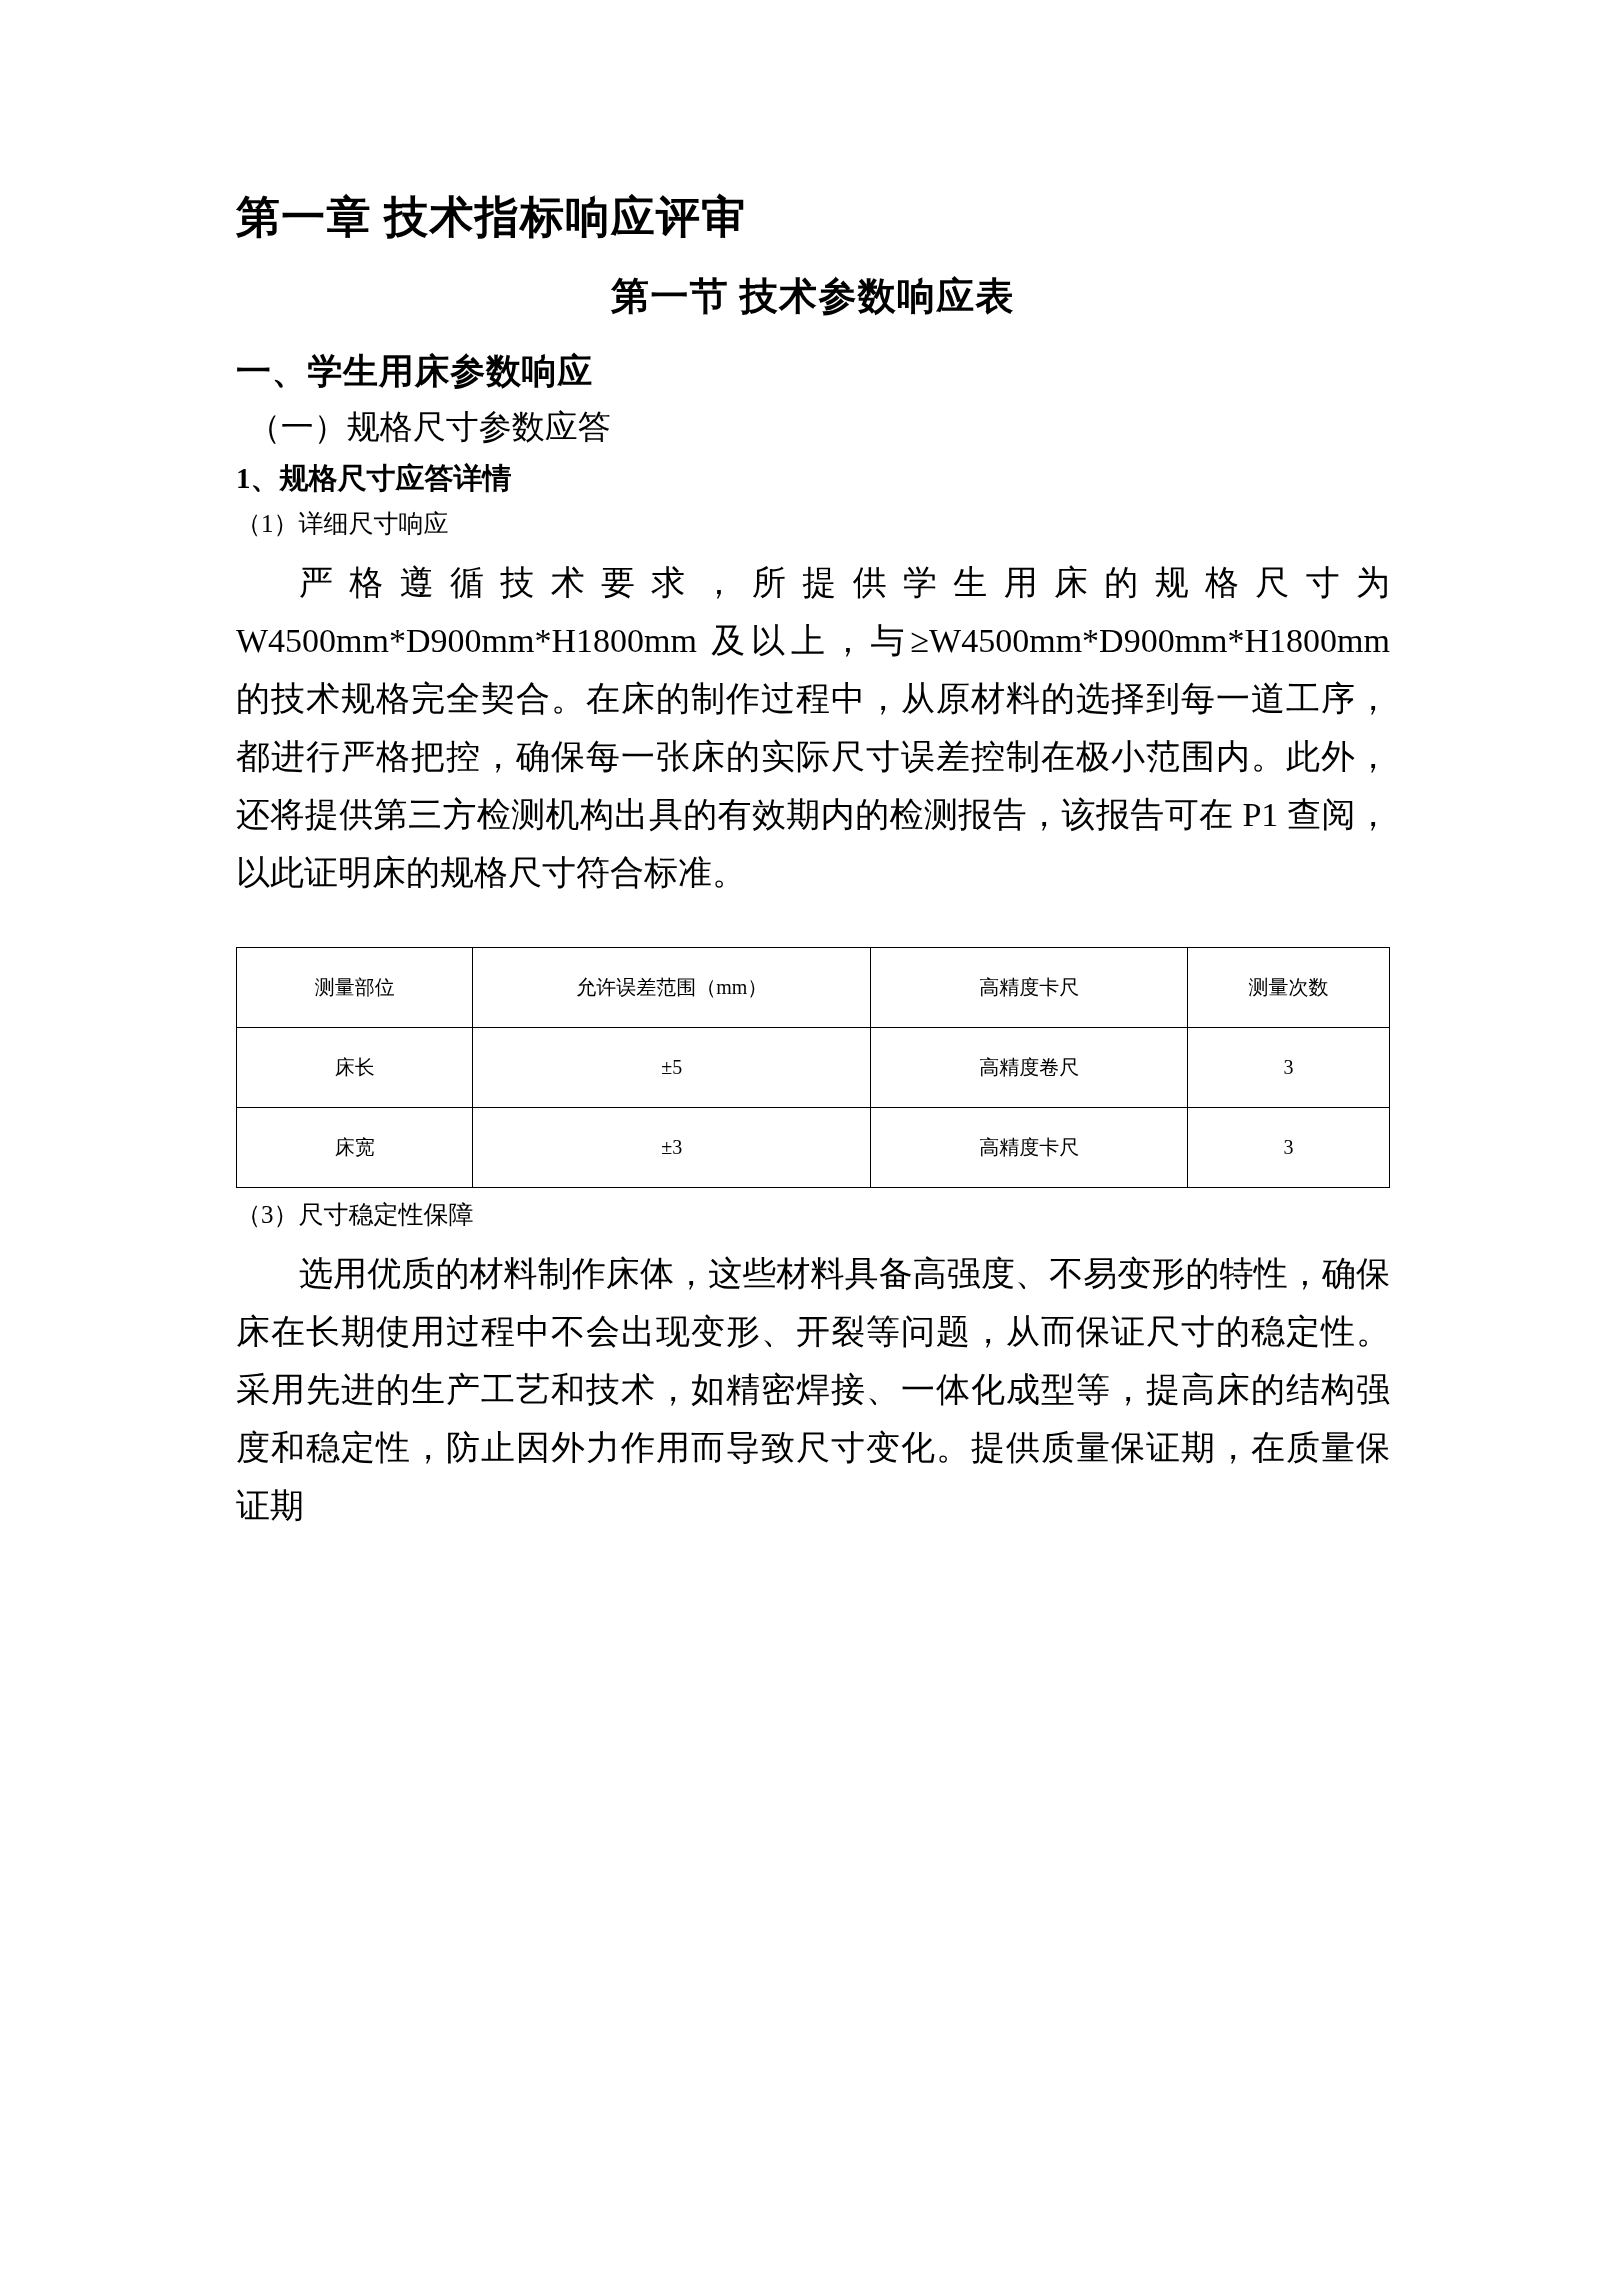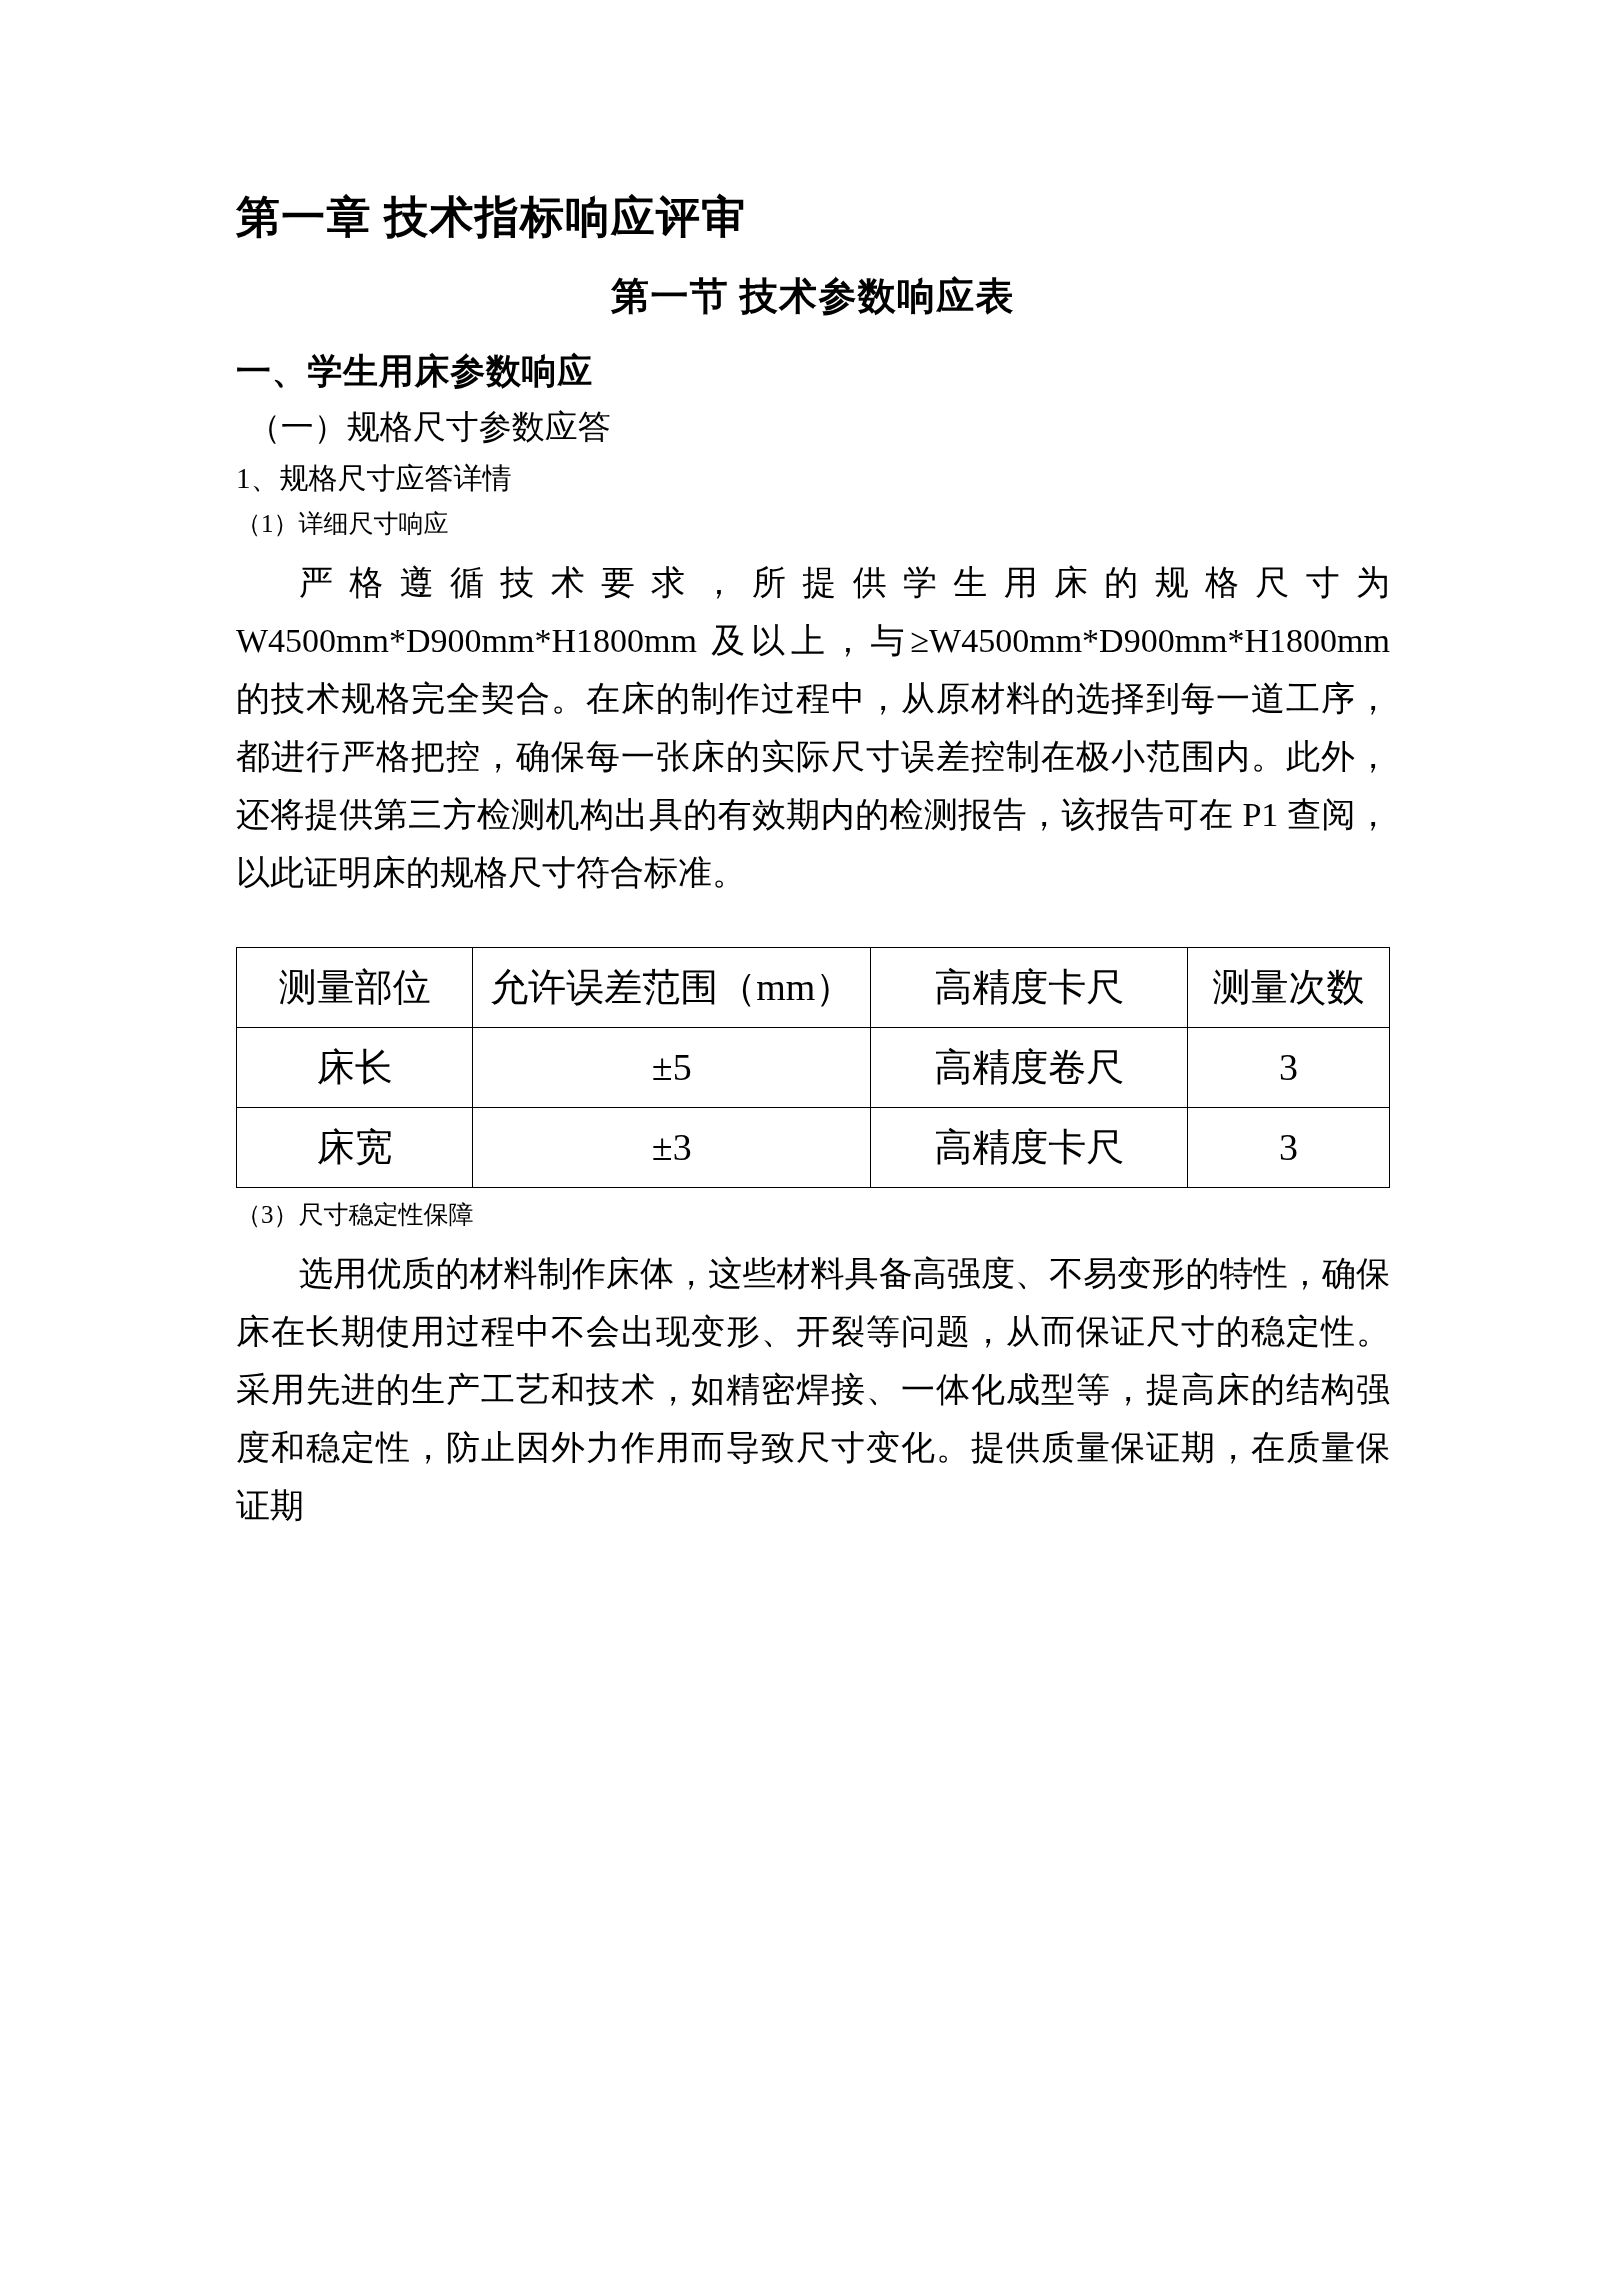--- a/index.html
+++ b/index.html
@@ -43,21 +43,21 @@
     margin: 0 0 22px 0;
   }
   .h4 {
     font-size: 33px;
     font-weight: normal;
     line-height: 1.0;
     margin: 0 0 19.6px 11.8px;
   }
   .h5 {
     font-size: 29px;
-    font-weight: normal;
+    font-weight: bold;
     line-height: 1.0;
     margin: 0 0 18.3px 0;
   }
   .h6 {
     font-size: 25px;
     font-weight: normal;
     line-height: 1.0;
     margin: 0 0 18.3px 0;
   }
   .para {
@@ -76,21 +76,21 @@
   table.spec {
     border-collapse: collapse;
     width: 100%;
     margin: 11.8px 0 14.4px 0;
     table-layout: fixed;
   }
   table.spec td, table.spec th {
     border: 1.3px solid #000000;
     text-align: center;
     vertical-align: middle;
-    font-size: 38px;
+    font-size: 20px;
     font-weight: normal;
     padding: 0;
     height: 79px;
   }
   table.spec tr { height: 79px; }
   table.spec col.c1 { width: 20.5%; }
   table.spec col.c2 { width: 34.5%; }
   table.spec col.c3 { width: 27.5%; }
   table.spec col.c4 { width: 17.5%; }
 

